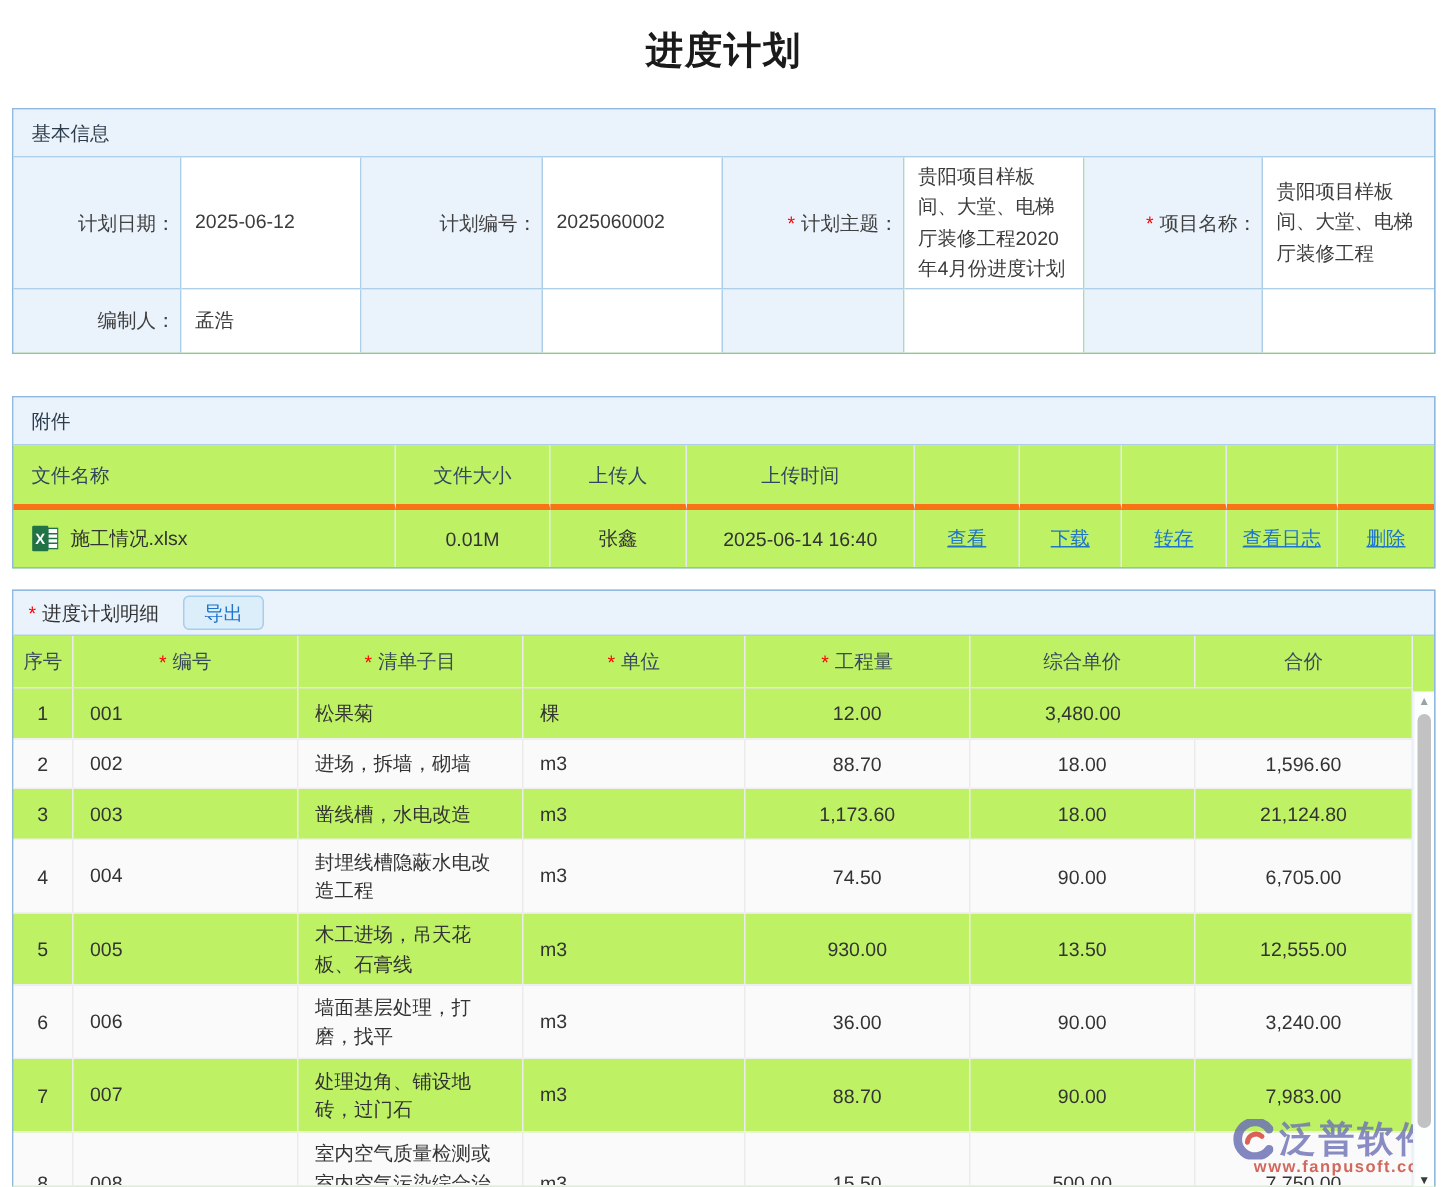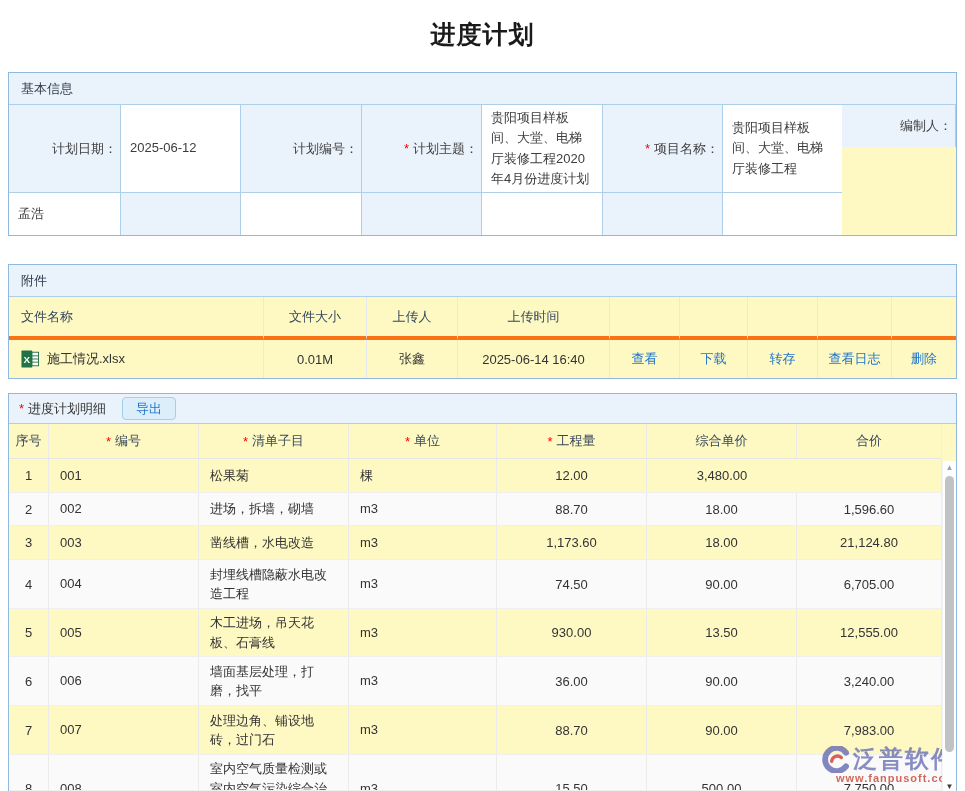--- a/index.html
+++ b/index.html
@@ -4,21 +4,21 @@
 <style>
   * { box-sizing: border-box; margin: 0; padding: 0; }
   html,body { width: 965px; height: 791px; overflow: hidden; background: #fff;
     font-family: "Liberation Sans", "DejaVu Sans", sans-serif; color: #3c3c3c; }
   body { position: relative; }
   .page { padding: 0 8px; }
 
   h1.title { text-align: center; font-size: 25px; font-weight: bold; color: #1a1a1a;
     margin: 20px 0 0; line-height: 28px; letter-spacing: 1px; }
 
-  .panel { border: 1px solid #8fb9df; background: #fef9c3; }
+  .panel { border: 1px solid #8fb9df; background: #bef264; }
   .panel-head { background: #eaf3fc; border-bottom: 1px solid #aecfe9; height: 32px;
     line-height: 32px; padding-left: 12px; font-size: 13px; color: #2e3d4d; }
 
   .req { color: #ff0000; margin-right: 4px; }
 
   
   .bi-grid { display: grid; grid-template-columns: 112px 120px 121px 120px 121px 120px 119px auto; }
   .bi-cell { border-right: 1px solid #aecfe9; border-bottom: 1px solid #aecfe9; font-size: 13px; }
   .bi-cell.last-col { border-right: none; }
   .bi-cell.last-row { border-bottom: none; }
@@ -28,21 +28,21 @@
   .r1 { height: 88px; } .r2 { height: 42px; }
 
   
   .att-grid { display: grid; grid-template-columns: 255px 103px 91px 152px 70px 68px 70px 74px auto; }
   .att-cell { font-size: 13px; display: flex; align-items: center; justify-content: center;
     border-right: 1px solid #e3e9ef; }
   .att-cell.last-col { border-right: none; }
   .att-head-cell { height: 43px; color: #33475f; border-bottom: 4px solid #f97316; }
   .att-data-cell { height: 38px; color: #333; }
   .att-cell.name { justify-content: flex-start; padding-left: 12px; }
-  a.act-link { color: #1f74cc; font-size: 13px; cursor: pointer; }
+  a.act-link { color: #1f74cc; text-decoration: underline; font-size: 13px; cursor: pointer; }
   .xls-icon { display: inline-block; margin-right: 8px; line-height: 0; }
 
   
   .detail-head { background: #eaf3fc; border-bottom: 1px solid #aecfe9; height: 30px;
     display: flex; align-items: center; padding-left: 10px; font-size: 13px; color: #333; }
   .btn-export { margin-left: 16px; background: #ddeefb; border: 1px solid #a5cdec; color: #1f74cc;
     font-size: 13px; height: 23px; padding: 0 13px; border-radius: 4px; cursor: pointer;
     font-family: inherit; line-height: 20px; }
 
   .det-wrap { position: relative; }
@@ -94,20 +94,21 @@
     <div class="panel-head">基本信息</div>
     <div class="bi-grid">
 
       <div class="bi-cell bi-label r1">
         <span>计划日期：</span>
       </div>
       <div class="bi-cell bi-value r1">2025-06-12</div>
       <div class="bi-cell bi-label r1">
         <span>计划编号：</span>
       </div>
+      <div class="bi-cell bi-value r1">2025060002</div>
       <div class="bi-cell bi-label r1">
         <span class="req">*</span>
         <span>计划主题：</span>
       </div>
       <div class="bi-cell bi-value r1">贵阳项目样板间、大堂、电梯厅装修工程2020年4月份进度计划</div>
       <div class="bi-cell bi-label r1">
         <span class="req">*</span>
         <span>项目名称：</span>
       </div>
       <div class="bi-cell bi-value r1 last-col">贵阳项目样板间、大堂、电梯厅装修工程</div>

